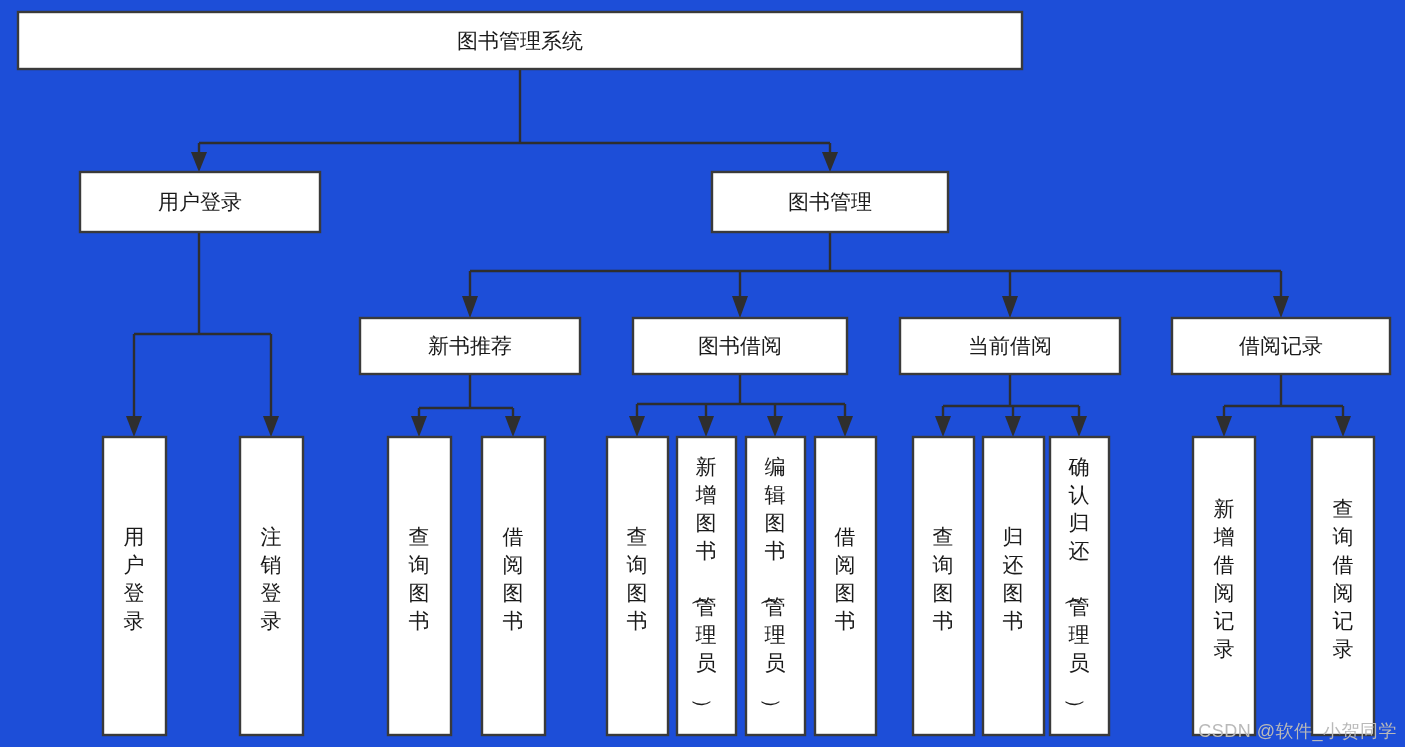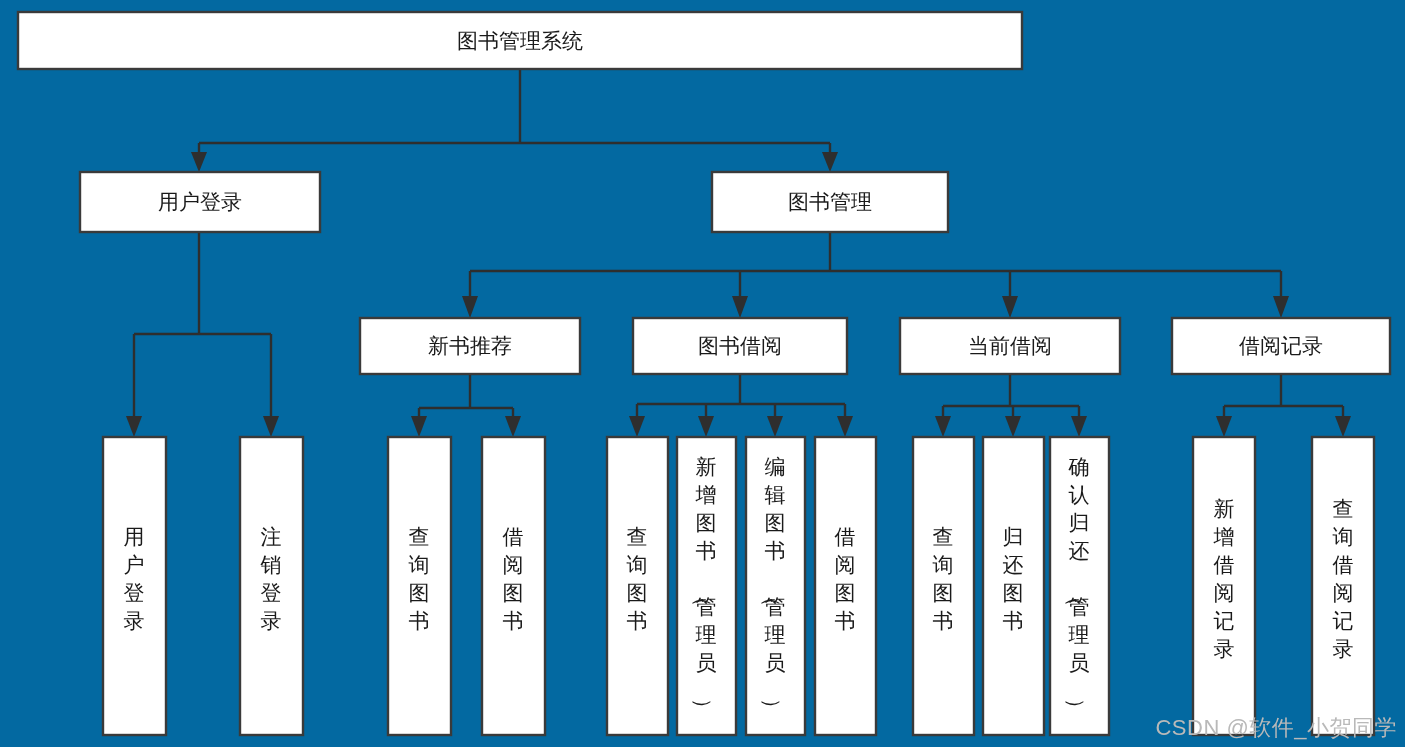--- a/index.html
+++ b/index.html
@@ -10,21 +10,21 @@
   body {
     width: 1405px;
     height: 747px;
     font-family: "Liberation Sans", "DejaVu Sans", sans-serif;
     overflow: hidden;
   }
   #diagram-root {
     position: relative;
     width: 1405px;
     height: 747px;
-    background: #0369a1;
+    background: #1d4ed8;
   }
   svg.diagram-canvas {
     position: absolute;
     top: 0;
     left: 0;
     width: 1405px;
     height: 747px;
     display: block;
   }
   .node-box {
@@ -53,21 +53,21 @@
     font-family: "Liberation Sans", "DejaVu Sans", sans-serif;
     font-size: 21px;
     fill: #1a1a1a;
     text-anchor: middle;
   }
   .watermark {
     position: absolute;
     right: 8px;
     bottom: 4px;
     font-family: "Liberation Sans", "DejaVu Sans", sans-serif;
-    font-size: 22px;
+    font-size: 18px;
     color: #b9b9b9;
     letter-spacing: 0.5px;
     white-space: nowrap;
     pointer-events: none;
   }
 </style>
 </head>
 <body>
 
 <div id="diagram-root">

